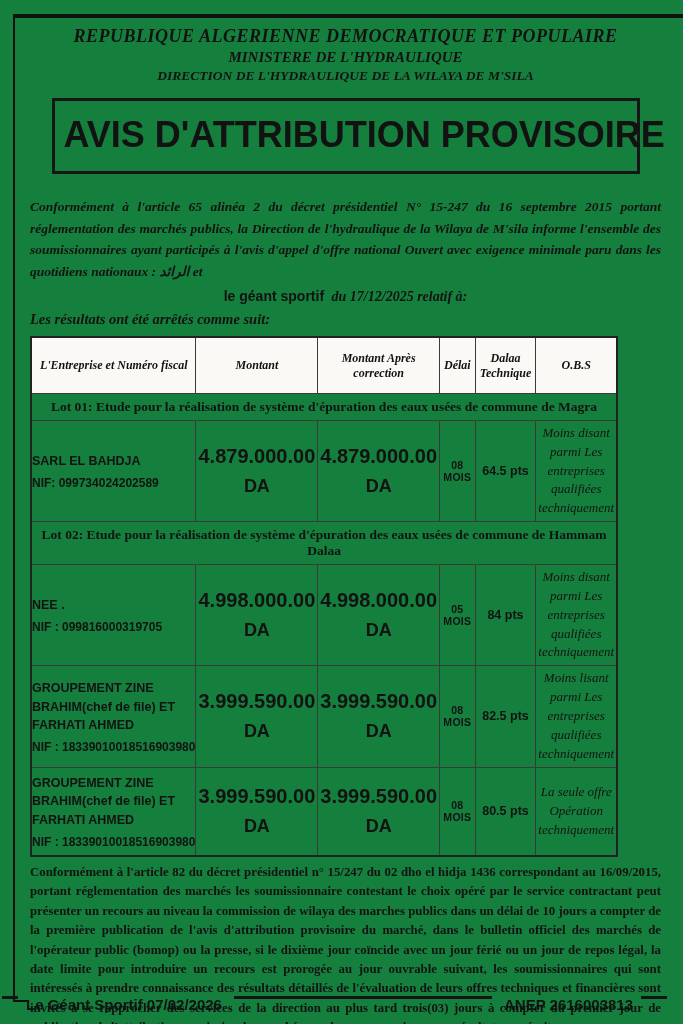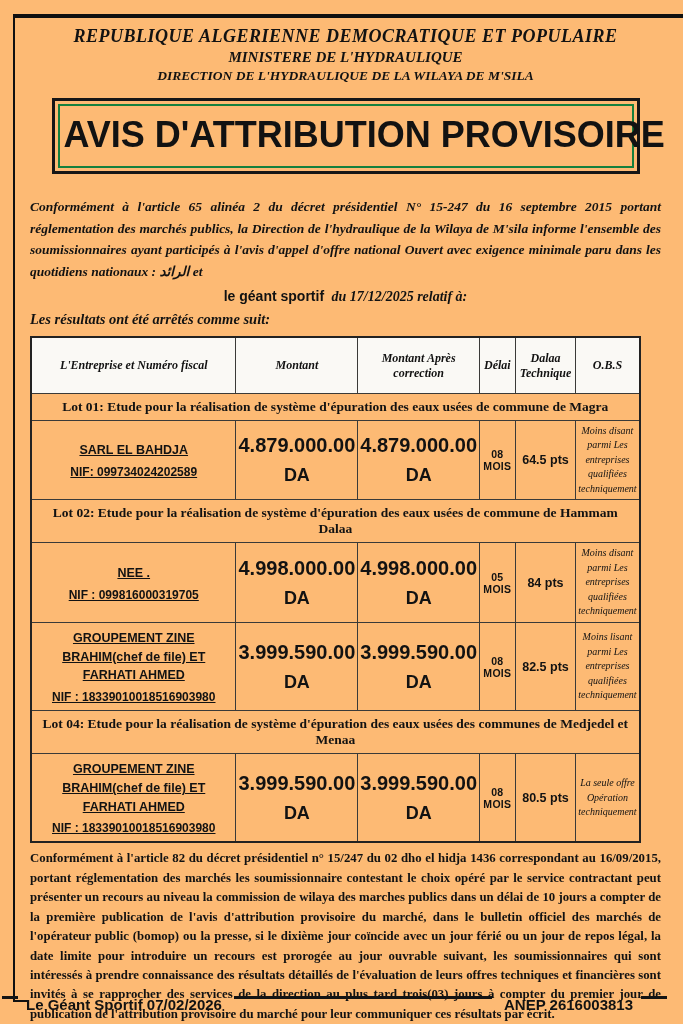--- a/index.html
+++ b/index.html
@@ -6,21 +6,21 @@
   html,body { width: 683px; }
   body {
     font-family: "Liberation Serif", serif;
     background: #e8e8e4;
     color: #121212;
   }
   .page {
     position: relative;
     width: 683px;
     height: 1024px;
-    background: #fdba74;
+    background: #15803d;
     overflow: hidden;
   }
   
   .top-rule {
     position: absolute; top: 14px; left: 13px; right: 0;
     height: 4px; background: #101010;
   }
   .left-rule {
     position: absolute; top: 14px; left: 13px;
     width: 2px; height: 988px; background: #101010;
@@ -103,21 +103,21 @@
     height: 56px;
     padding: 2px 4px;
     background: #faf9f5;
   }
   td.lot-title {
     font-weight: bold;
     font-size: 13.5px;
     text-align: center;
     padding: 5px 6px;
   }
-  .ent-cell { text-align: center; padding: 6px 20px; text-decoration: underline; }
+  .ent-cell { text-align: left; padding: 6px 0; }
   .ent-name {
     font-family: "Liberation Sans", sans-serif;
     font-weight: bold;
     font-size: 12.5px;
     line-height: 1.5;
   }
   .ent-nif {
     font-family: "Liberation Sans", sans-serif;
     font-weight: bold;
     font-size: 12px;
@@ -146,21 +146,21 @@
   }
   .note-cell {
     text-align: center;
     font-family: "Liberation Sans", sans-serif;
     font-weight: bold;
     font-size: 12.5px;
   }
   .obs-cell {
     text-align: center;
     font-style: italic;
-    font-size: 10px;
+    font-size: 13px;
     line-height: 1.45;
     padding: 3px 2px;
   }
 
   
   .legal {
     margin-top: 6px;
     font-weight: bold;
     font-size: 12.8px;
     line-height: 1.52;
@@ -291,23 +291,20 @@
           <td class="amount-cell">
             <div class="amount-value">3.999.590.00</div>
             <div class="amount-da">DA</div>
           </td>
           <td class="delai-cell">08 MOIS</td>
           <td class="note-cell">82.5 pts</td>
           <td class="obs-cell">Moins lisant parmi Les entreprises qualifiées techniquement</td>
         </tr>
 
         <tr>
-          <td class="lot-title" colspan="6">Lot 04: Etude pour la réalisation de système d'épuration des eaux usées des communes de Medjedel et Menaa</td>
-        </tr>
-        <tr>
           <td class="ent-cell">
             <div class="ent-name">GROUPEMENT ZINE BRAHIM(chef de file) ET FARHATI AHMED</div>
             <div class="ent-nif">NIF : 18339010018516903980</div>
           </td>
           <td class="amount-cell">
             <div class="amount-value">3.999.590.00</div>
             <div class="amount-da">DA</div>
           </td>
           <td class="amount-cell">
             <div class="amount-value">3.999.590.00</div>

